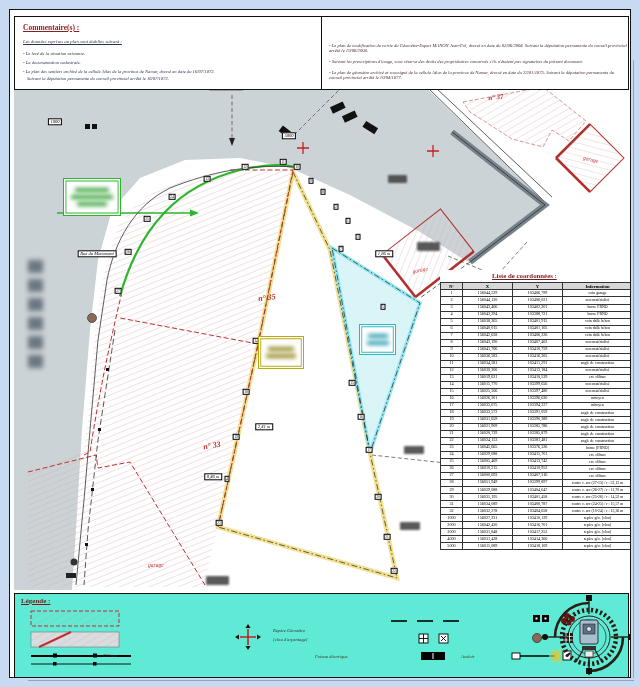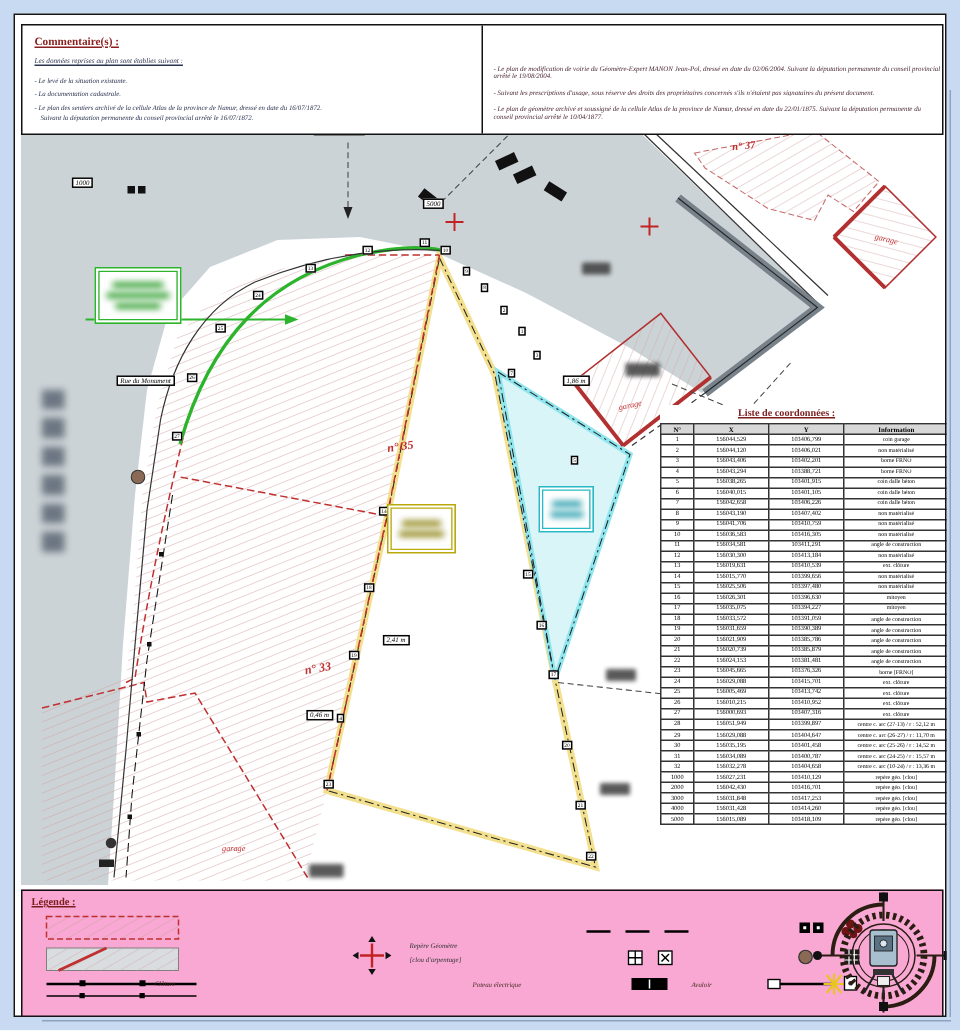--- a/index.html
+++ b/index.html
@@ -47,21 +47,21 @@
       margin:2px 0 3px 52px;}
   #coord table{border-collapse:collapse;width:192px;table-layout:fixed;}
   #coord th,#coord td{border:0.6px solid #333;font-size:4.2px;line-height:1.15;padding:0.6px 1px;
       text-align:center;overflow:hidden;white-space:nowrap;}
   #coord th{background:#d7d7d7;font-weight:bold;font-size:4.6px;}
   #coord td.info{font-size:3.9px;}
   #coord col.c-n{width:22px;} #coord col.c-x{width:50px;} #coord col.c-y{width:50px;}
   #coord col.c-i{width:70px;}
   
   #legend{position:absolute;left:14px;top:593px;width:613px;height:84px;border:1px solid #111;
-      background:#f9a8d4;z-index:12;}
+      background:#5eead4;z-index:12;}
   .l-title{position:absolute;left:6px;top:3px;font-weight:bold;font-size:7px;color:#7b1d1d;
       text-decoration:underline;}
   .l-label{position:absolute;font-size:4.6px;color:#4a2f22;font-style:italic;white-space:nowrap;}
   svg text{font-family:"Liberation Serif",serif;}
 </style>
 </head>
 <body>
 
 <div id="sheet">
 

